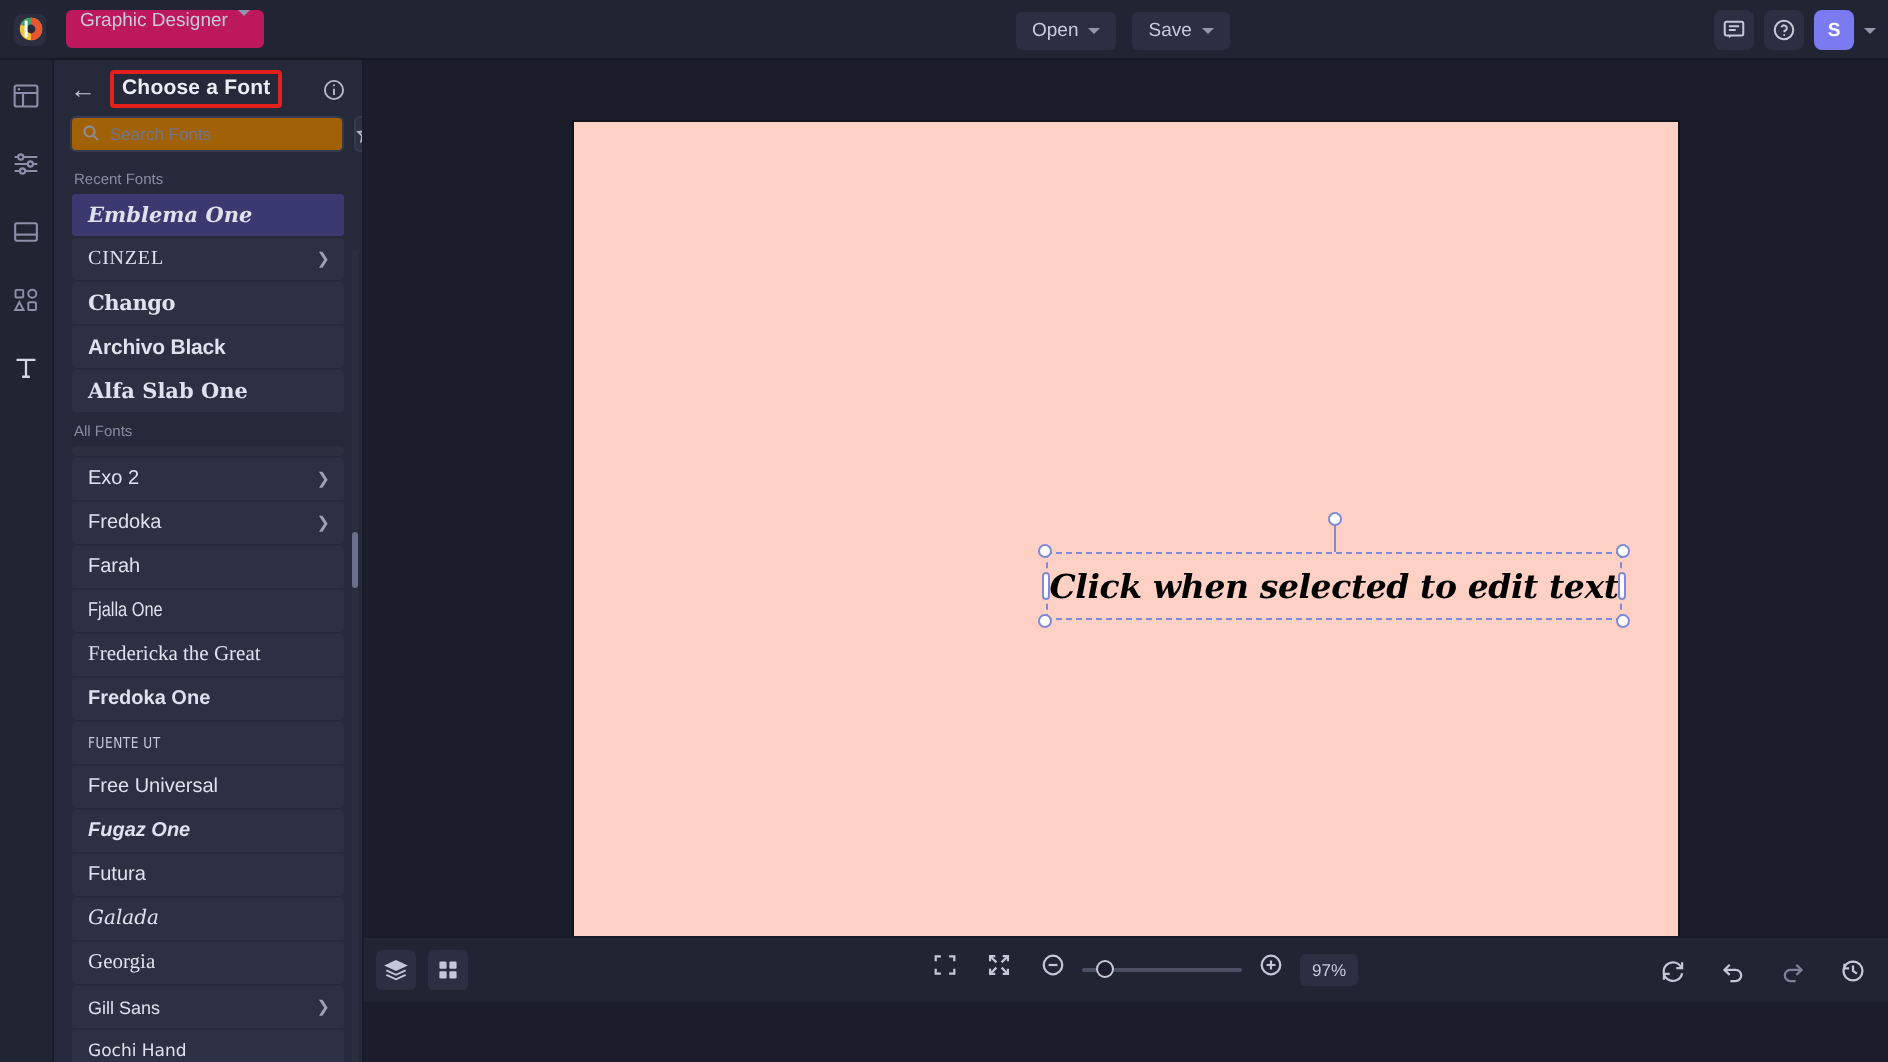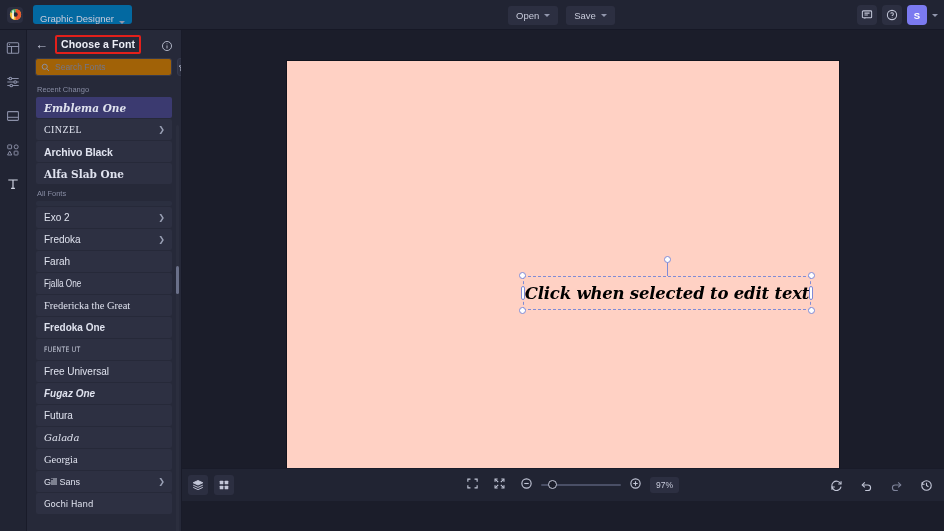--- a/index.html
+++ b/index.html
@@ -15,22 +15,22 @@
   .topbar {
     position: absolute; left: 0; top: 0; width: 944px; height: 30px;
     background: #22243243; background: #212433;
     display: flex; align-items: center; border-bottom: 1px solid #161826;
   }
   .logo-wrap { width: 30px; display: flex; align-items: center; justify-content: center; }
   .logo { width: 16px; height: 16px; border-radius: 4px; background: #2b2e40;
           display:flex; align-items:center; justify-content:center; position:relative; }
   .logo svg { display:block; }
   .doc-pill {
-    height: 19px; display: flex; align-items: flex-end; gap: 5px;
-    padding: 0 7px; border-radius: 3px; background: #0369a1;
+    height: 19px; display: flex; align-items: flex-start; gap: 5px;
+    padding: 0 7px; border-radius: 3px; background: #be185d;
     font-size: 9.5px; color: #c8cbdb; margin-left: 3px;
   }
   .chev { width:0;height:0;border-left:3px solid transparent;border-right:3px solid transparent;
           border-top:3.5px solid #9297ad; }
   .center-actions { position:absolute; left:508px; top:0; height:30px; display:flex; align-items:center; gap:8px;}
   .act-pill {
     height: 19px; display:flex; align-items:center; gap:5px; padding: 0 8px;
     border-radius: 3px; background:#2c2f41; font-size:9.5px; color:#c8cbdb;
   }
   .right-actions { position:absolute; right:6px; top:0; height:30px; display:flex; align-items:center; gap:5px;}
@@ -275,29 +275,32 @@
         <input type="text" placeholder="Search Fonts" style="">
       </div>
       <div class="sq-btn">
         <svg width="10" height="10" viewBox="0 0 12 12" fill="none" stroke="#b0b5c7" stroke-width="1.1">
           <path d="M6 1.3 L7.45 4.35 L10.7 4.8 L8.35 7.1 L8.9 10.4 L6 8.85 L3.1 10.4 L3.65 7.1 L1.3 4.8 L4.55 4.35 Z"></path>
         </svg>
       </div>
 
     </div>
 
-    <div class="section-label">Recent Chango</div>
+    <div class="section-label">Recent Fonts</div>
 
     <div id="recent-list">
         <div class="font-row selected">
           <span class="f-emblema">Emblema One</span>
         </div>
         <div class="font-row">
           <span class="f-cinzel">CINZEL</span>
           <span class="arrow">❯</span>
+        </div>
+        <div class="font-row">
+          <span class="f-chango">Chango</span>
         </div>
         <div class="font-row">
           <span class="f-archivo">Archivo Black</span>
         </div>
         <div class="font-row">
           <span class="f-alfa">Alfa Slab One</span>
         </div>
       </div>
 
     <div class="all-label">All Fonts</div>

